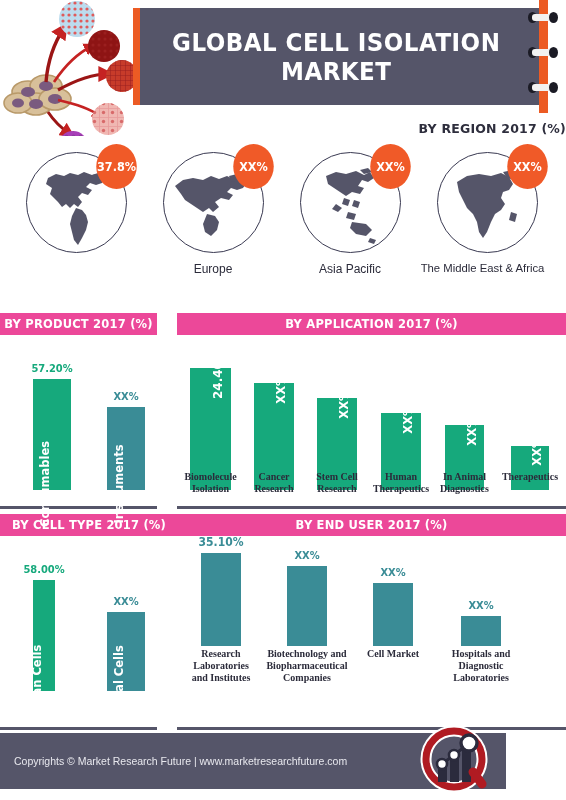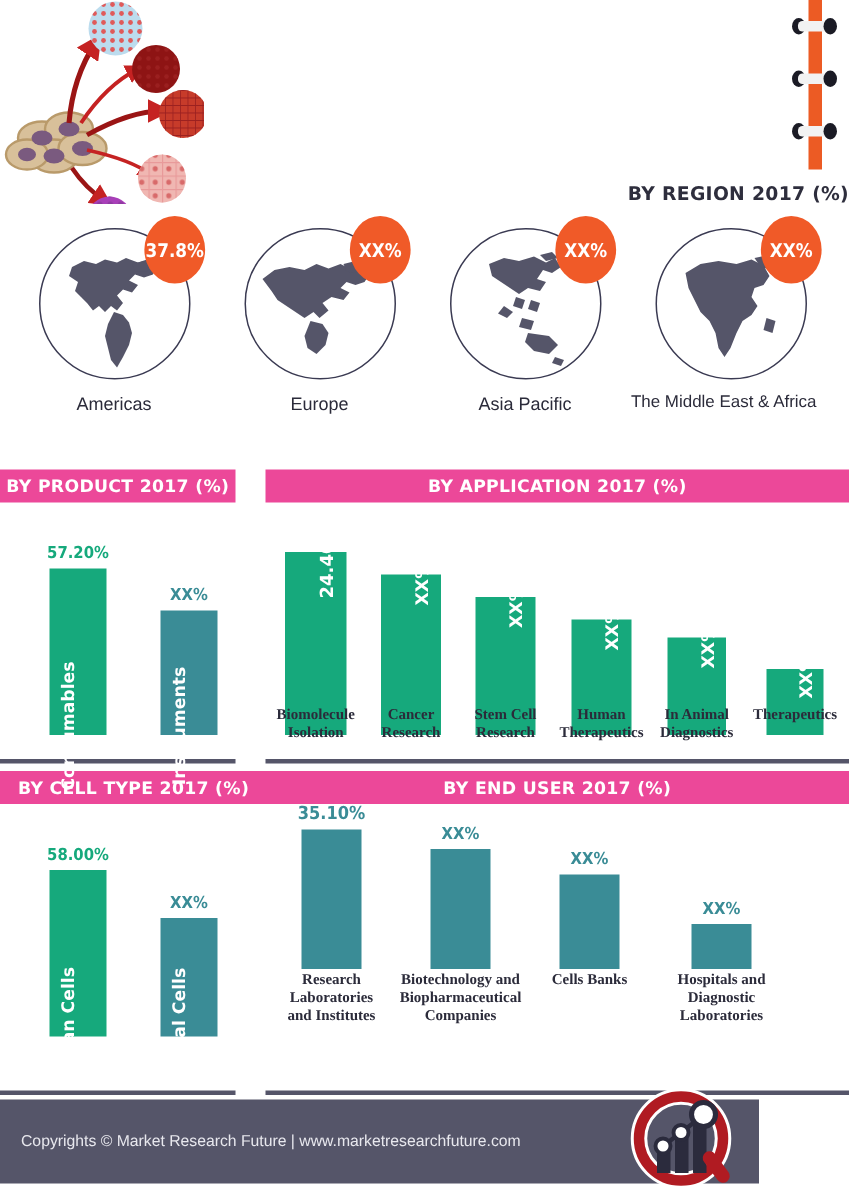--- a/index.html
+++ b/index.html
@@ -223,20 +223,24 @@
     <circle cx="104" cy="46" r="16" fill="#8e1414"></circle>
     <circle cx="104" cy="46" r="16" fill="url(#dots2)"></circle>
     <circle cx="122" cy="76" r="16" fill="#c73b2a"></circle>
     <circle cx="122" cy="76" r="16" fill="url(#grid1)"></circle>
     <circle cx="108" cy="119" r="16" fill="#f0b7b2"></circle>
     <circle cx="108" cy="119" r="16" fill="url(#grid2)"></circle>
     <circle cx="73" cy="146" r="15" fill="#a83fb8"></circle>
     <circle cx="73" cy="146" r="15" fill="url(#dots3)"></circle>
   </svg>
 
+  <div id="header-band">
+    <div class="orange-left"></div>
+    <div id="header-title">GLOBAL CELL ISOLATION MARKET</div>
+  </div>
   <div id="spine"></div>
   <div class="ring" id="ring1">
     <span class="knobL"></span>
     <span class="bar"></span>
     <span class="knobR"></span>
   </div>
   <div class="ring" id="ring2">
     <span class="knobL"></span>
     <span class="bar"></span>
     <span class="knobR"></span>
@@ -252,21 +256,20 @@
   <div class="region-item" id="region-0">
     <div class="region-circle"></div>
     <svg class="region-map" viewBox="0 0 101 101">
       <g fill="#555569">
         <path d="M22 26 L30 22 L38 24 L44 21 L52 23 L58 20 L66 23 L72 21 L78 25 L76 31 L70 33 L64 31 L60 35 L66 38 L62 43 L56 41 L52 45 L56 50 L52 55 L48 52 L44 56 L40 52 L36 55 L32 50 L28 46 L24 42 L26 36 L20 32 Z"></path>
         <path d="M50 56 L56 58 L60 63 L62 70 L60 78 L56 86 L52 93 L48 88 L46 80 L44 72 L46 64 Z"></path>
         <path d="M62 24 L70 22 L76 25 L72 29 L64 29 Z"></path>
       </g>
     </svg>
     <div class="region-badge">37.8%</div>
-    <div class="region-label">Americas</div>
   </div>
 
   <div class="region-item" id="region-1">
     <div class="region-circle"></div>
     <svg class="region-map" viewBox="0 0 101 101">
       <g fill="#555569">
         <path d="M12 34 L20 28 L30 26 L40 28 L48 24 L56 27 L64 24 L72 28 L78 26 L84 30 L80 36 L74 38 L68 36 L64 40 L70 43 L66 48 L58 46 L52 50 L56 55 L50 60 L46 56 L40 60 L34 56 L28 52 L22 48 L18 42 Z"></path>
         <path d="M44 62 L52 64 L56 70 L54 78 L48 84 L42 80 L40 72 Z"></path>
         <path d="M66 24 L74 22 L80 26 L74 30 L68 29 Z"></path>
       </g>
@@ -374,21 +377,21 @@
     </div>
     <div class="bar-col" style="left:334px; width:38px;">
       <div class="bar-rect" style="height:44px; background:#16a97c;">
         <span class="bar-inlabel" style="bottom:auto; top:5px; transform:translateX(-50%) rotate(-90deg); transform-origin:center top;">XX%</span>
       </div>
       <div class="bar-xlabel" style="top:126px;">Therapeutics</div>
     </div>
   </div>
 
   <div class="chart" id="chart-celltype">
-    <div class="bar-col" style="left:33px; width:38px;">
+    <div class="bar-col" style="left:33px; width:22px;">
       <div class="bar-value" style="bottom:115px; color:#16a97c;">58.00%</div>
       <div class="bar-rect" style="height:111px; background:#16a97c;">
         <span class="bar-inlabel">Human Cells</span>
       </div>
     </div>
     <div class="bar-col" style="left:107px; width:38px;">
       <div class="bar-value" style="bottom:83px; color:#3a8c96;">XX%</div>
       <div class="bar-rect" style="height:79px; background:#3a8c96;">
         <span class="bar-inlabel">Animal Cells</span>
       </div>
@@ -406,21 +409,21 @@
     <div class="bar-col" style="left:110px; width:40px;">
       <div class="bar-value" style="bottom:129px; color:#3a8c96;">XX%</div>
       <div class="bar-rect" style="height:80px; bottom:45px; background:#3a8c96;"></div>
       <div class="bar-xlabel" style="top:102px;">
         <span>Biotechnology and</span><br><span>Biopharmaceutical</span><br><span>Companies</span>
       </div>
     </div>
     <div class="bar-col" style="left:196px; width:40px;">
       <div class="bar-value" style="bottom:112px; color:#3a8c96;">XX%</div>
       <div class="bar-rect" style="height:63px; bottom:45px; background:#3a8c96;"></div>
-      <div class="bar-xlabel" style="top:102px;">Cells Banks</div>
+      <div class="bar-xlabel" style="top:102px;">Cell Market</div>
     </div>
     <div class="bar-col" style="left:284px; width:40px;">
       <div class="bar-value" style="bottom:79px; color:#3a8c96;">XX%</div>
       <div class="bar-rect" style="height:30px; bottom:45px; background:#3a8c96;"></div>
       <div class="bar-xlabel" style="top:102px;">
         <span>Hospitals and</span><br><span>Diagnostic</span><br><span>Laboratories</span>
       </div>
     </div>
   </div>
 

